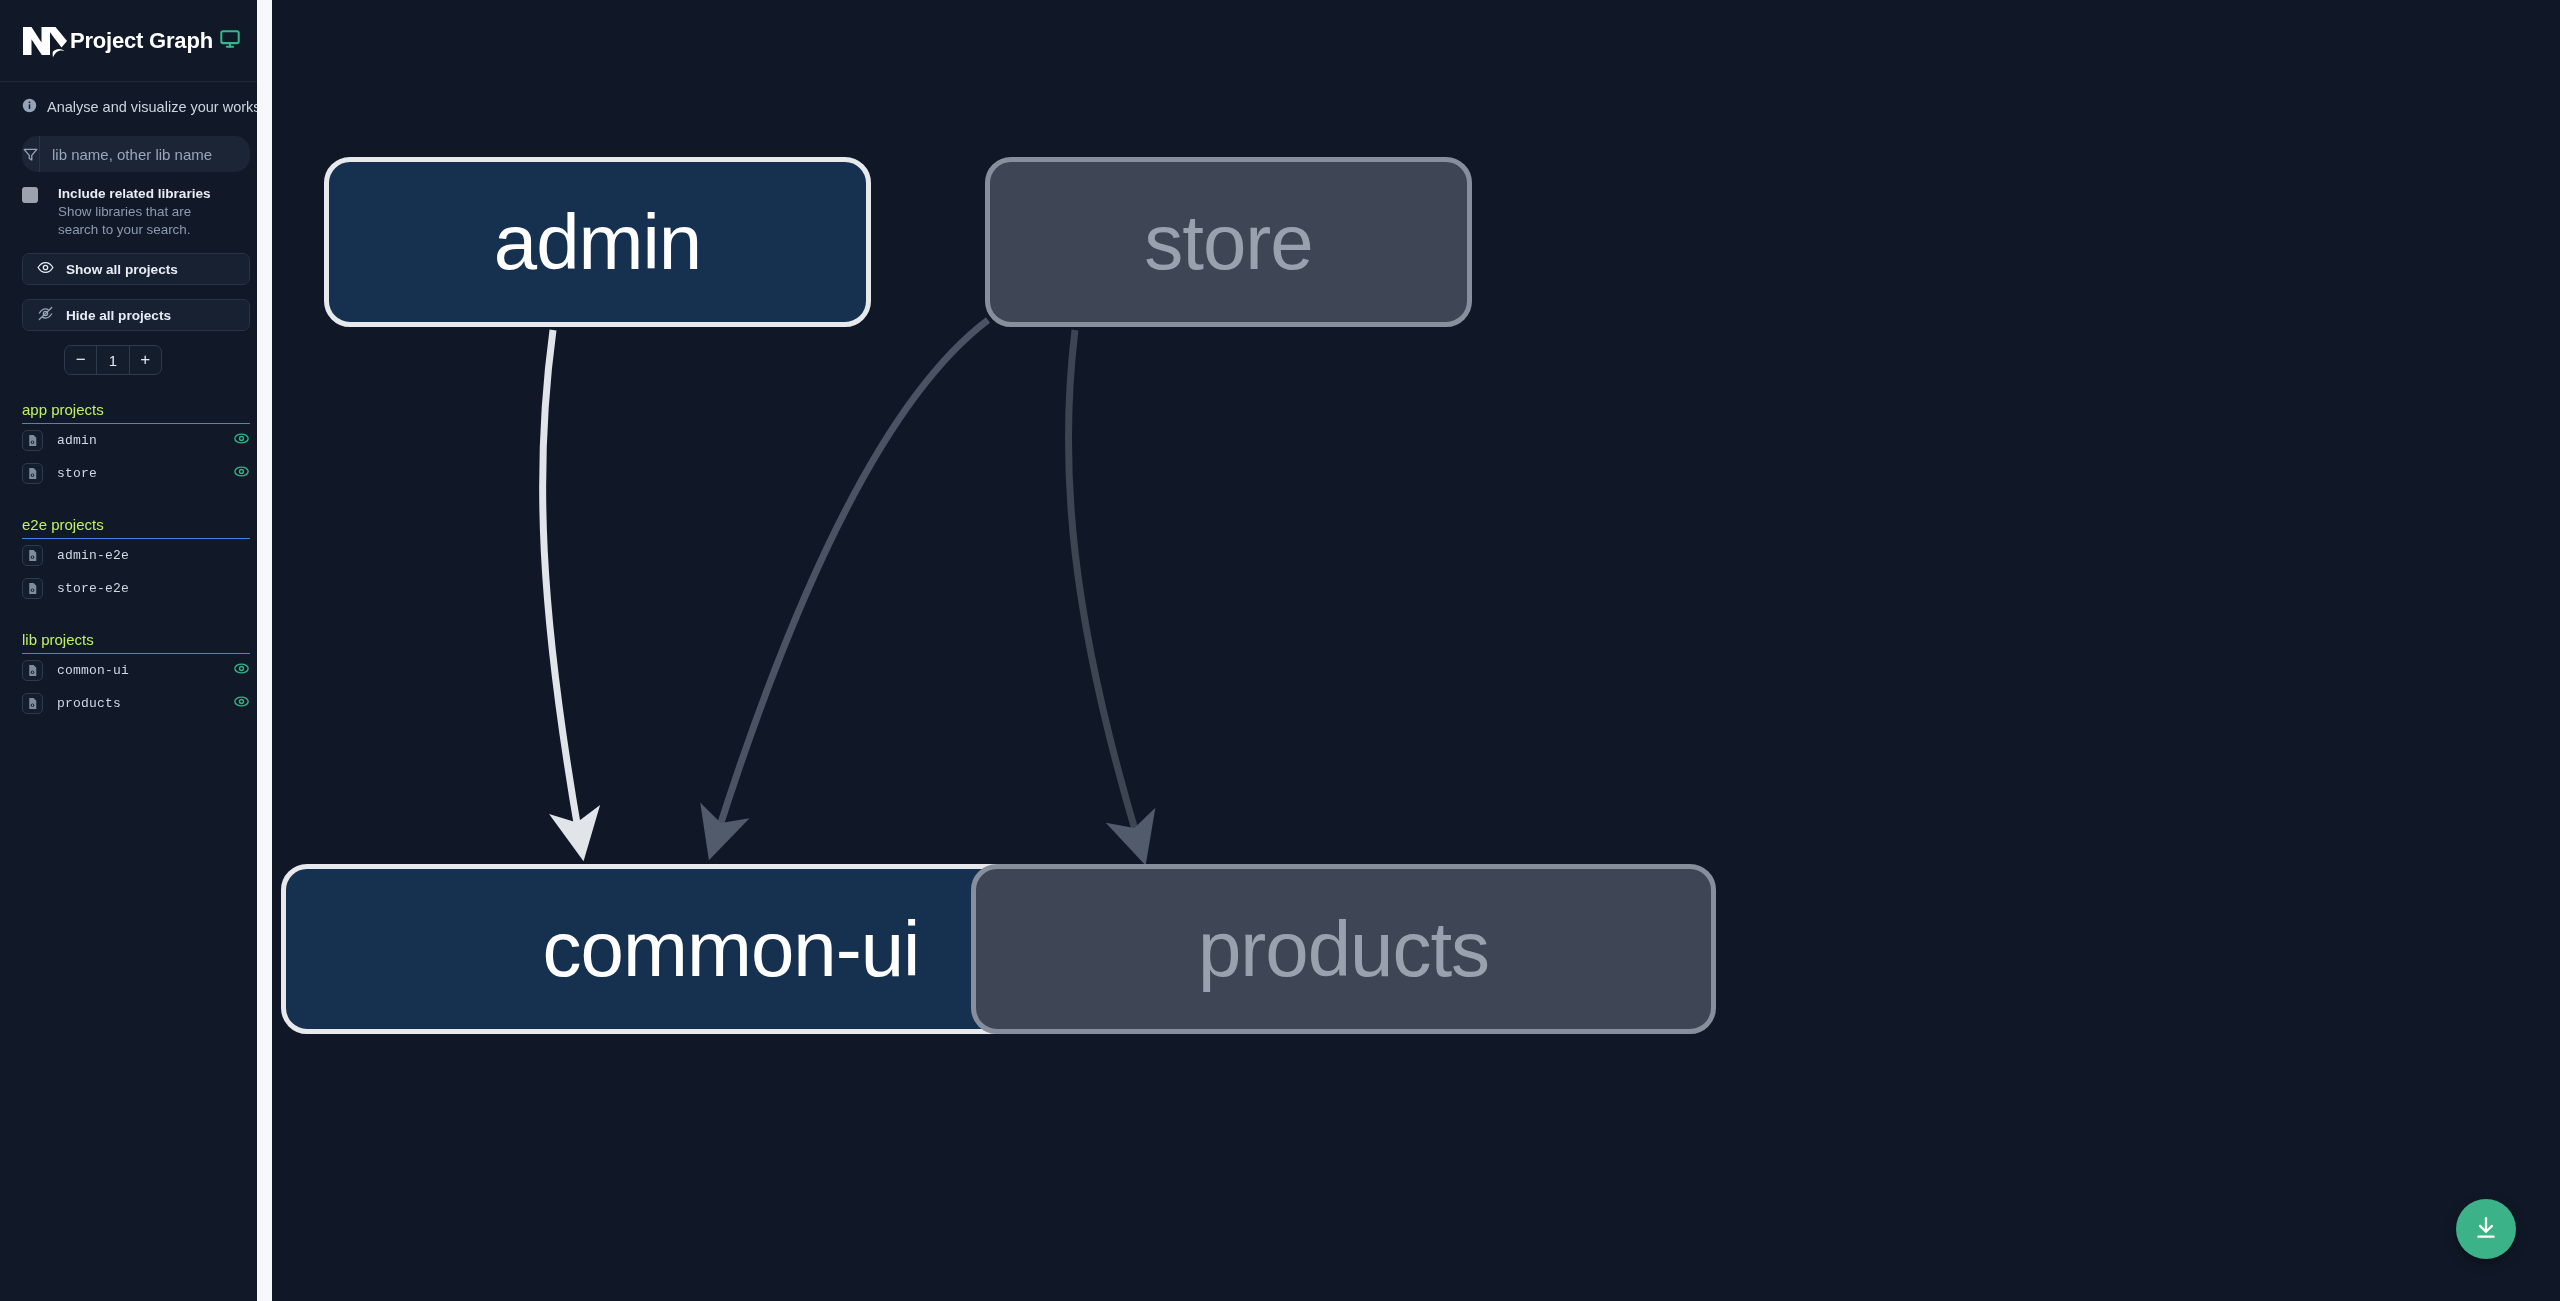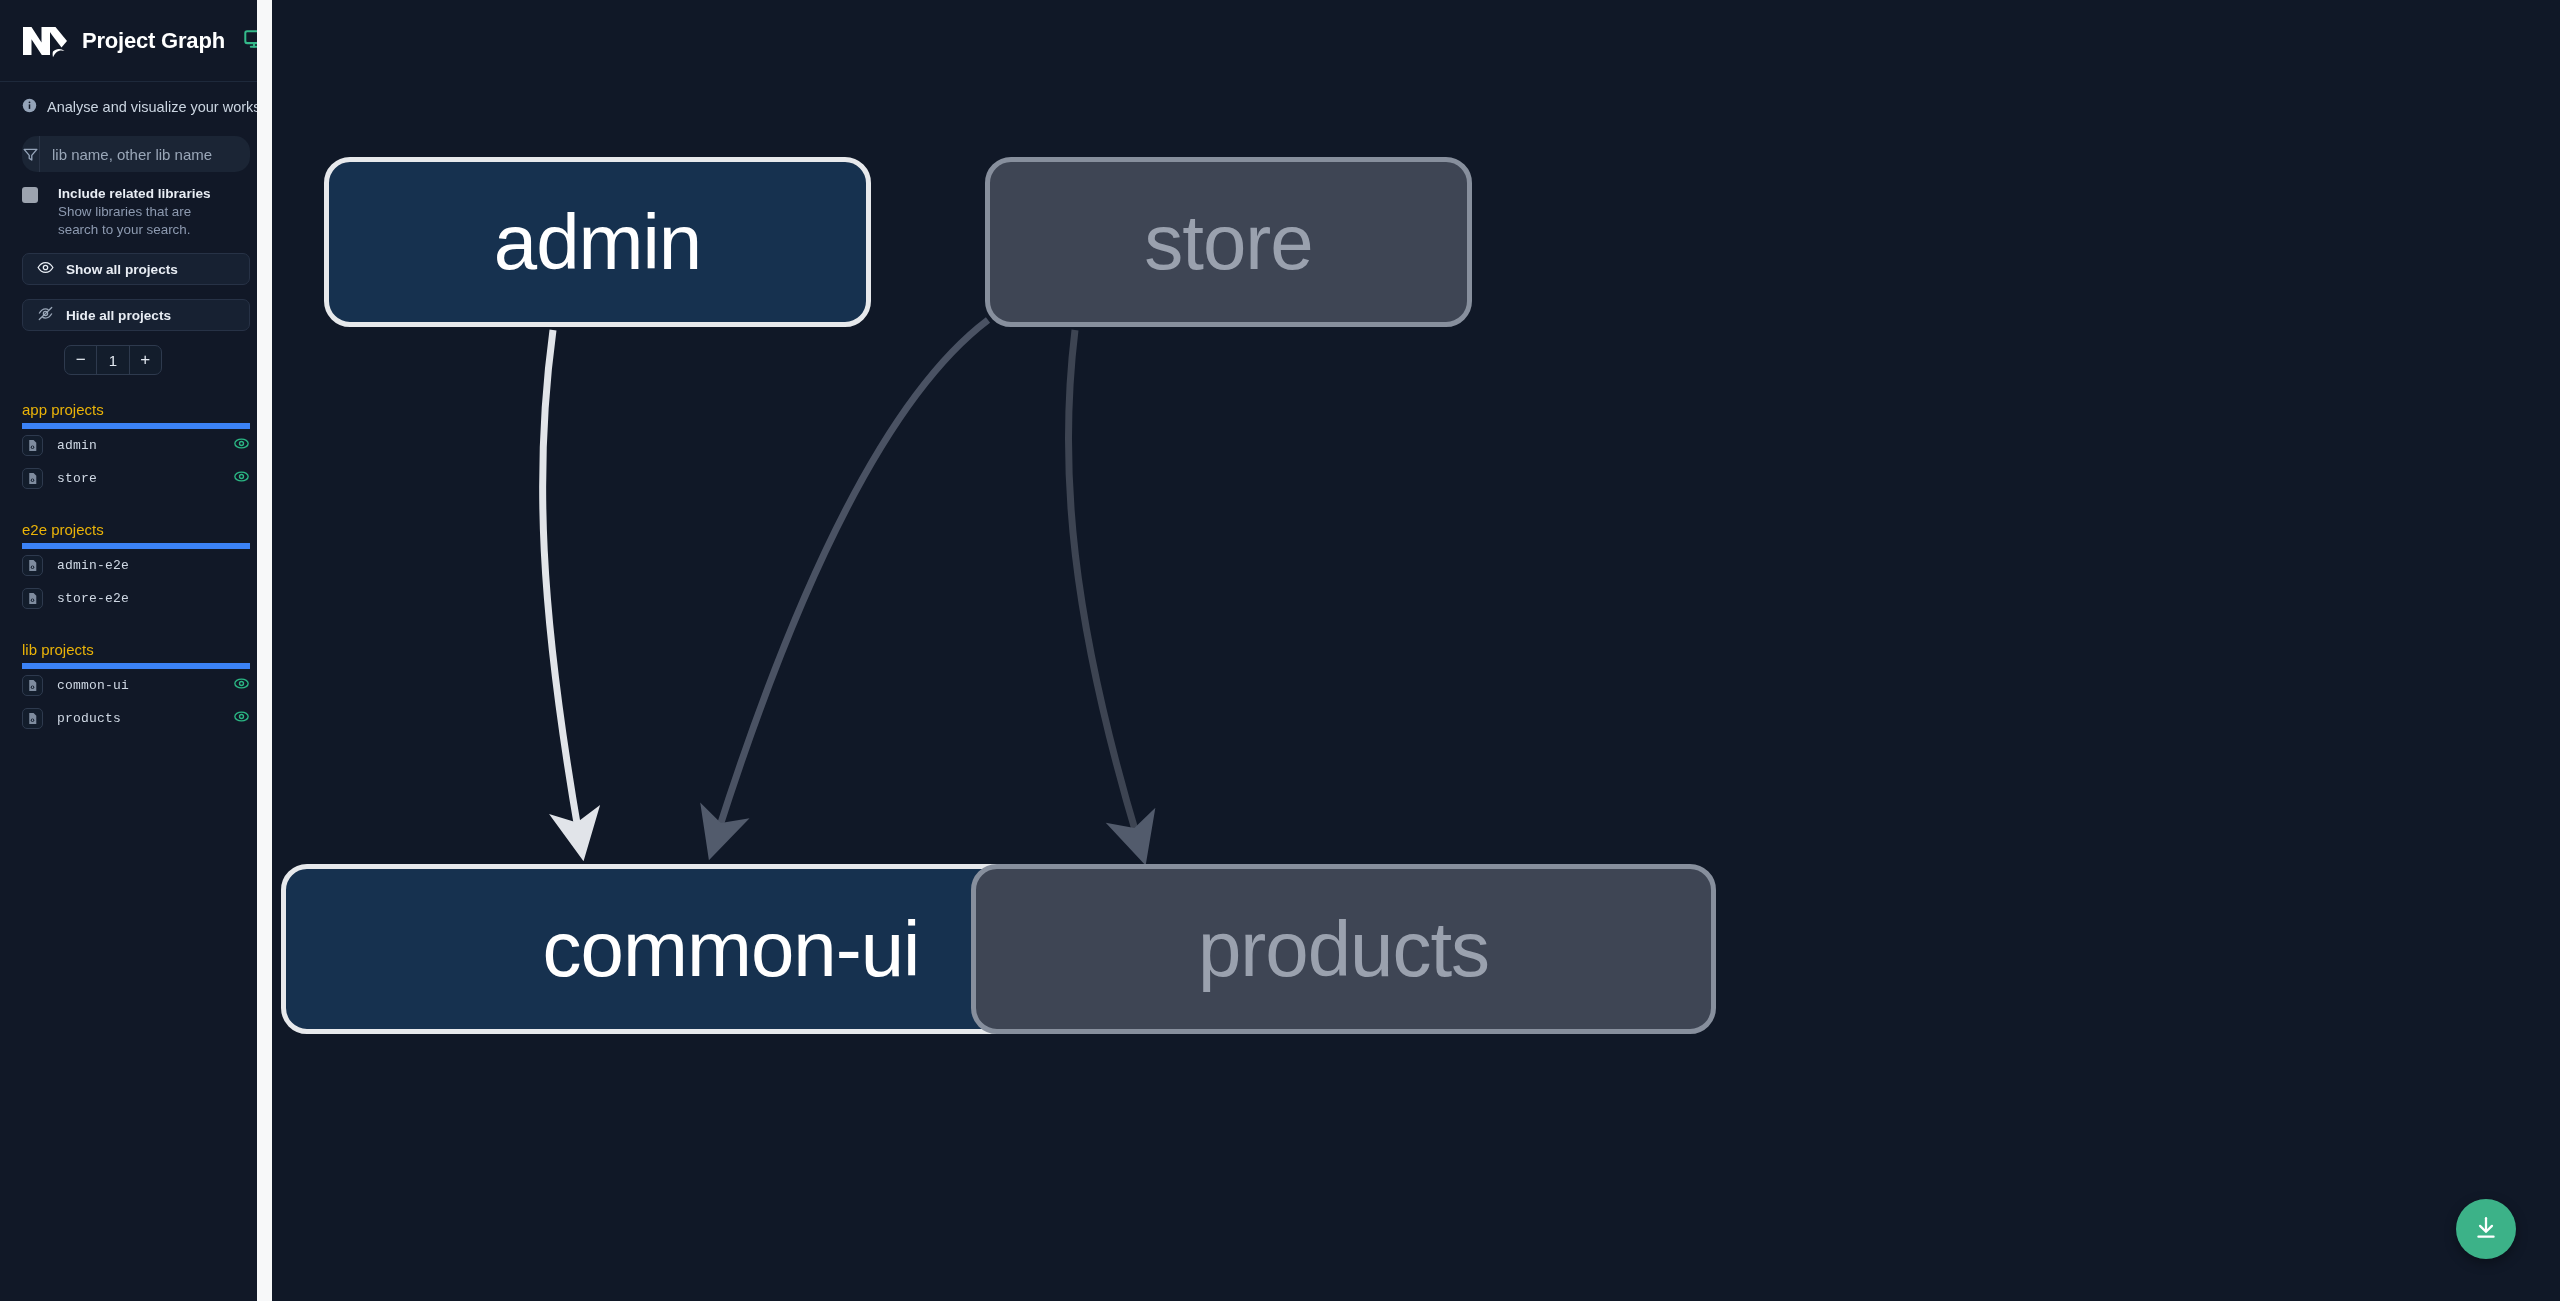--- a/index.html
+++ b/index.html
@@ -17,21 +17,21 @@
     width: 272px; height: 1301px;
     background: #111827;
     flex: 0 0 272px;
     overflow: hidden;
   }
   .sb-header {
     height: 82px;
     display: flex; align-items: center;
     padding: 0 22px;
     border-bottom: 1px solid #1e293b;
-    gap: 14px;
+    gap: 2px;
   }
   .nx-logo { width: 46px; height: 40px; flex: 0 0 46px; display:block; }
   .app-title {
     font-size: 22px; font-weight: 700; color: #ffffff;
     letter-spacing: -0.2px; white-space: nowrap;
   }
   .monitor-icon { width: 22px; height: 22px; flex:0 0 22px; margin-left: 4px; }
 
   .sb-tagline {
     display: flex; align-items: center; gap: 10px;
@@ -103,22 +103,22 @@
   }
   .stepper > div {
     flex: 1; display: flex; align-items: center; justify-content: center;
     color: #e2e8f0; font-size: 15px;
   }
   .stepper .sep { flex: 0 0 1px; background: #2e3a4e; }
   .stepper .btn { cursor: pointer; font-size: 17px; }
 
   .group-title {
     margin: 0 22px; padding-top: 26px; padding-bottom: 5px;
-    font-size: 15px; color: #eab308;
-    border-bottom: 6px solid #3b82f6;
+    font-size: 15px; color: #bef264;
+    border-bottom: 1px solid #3b82f6;
   }
   .proj-row {
     margin: 0 22px; height: 33px;
     display: flex; align-items: center; gap: 14px;
     cursor: pointer;
   }
   .proj-icon-box {
     width: 21px; height: 21px; flex: 0 0 21px;
     border: 1px solid #2e3a4e; border-radius: 5px;
     background: #131d2c;

